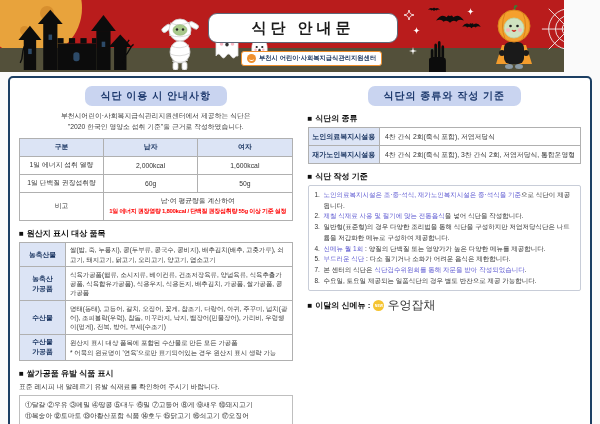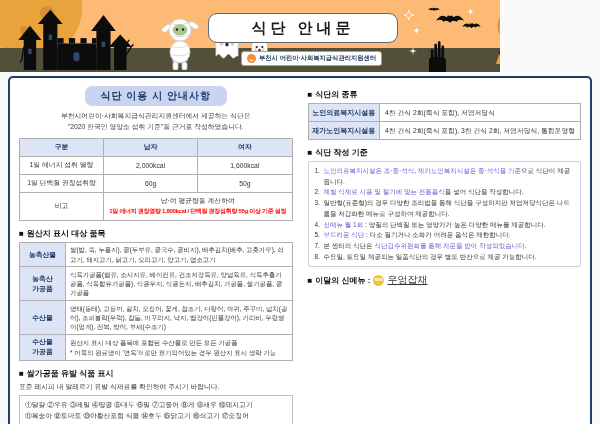--- a/index.html
+++ b/index.html
@@ -2,21 +2,21 @@
 <html><head>
 <meta charset="utf-8">
 <style>
   * { box-sizing: border-box; margin: 0; padding: 0; }
   html,body { width:600px; height:424px; }
   body {
     position: relative; overflow: hidden; background:#fafafa;
     font-family: "Liberation Sans", sans-serif; color:#333;
   }
   
-  .banner { position:absolute; left:0; top:0; width:500px; height:72px; background:#fdba74; overflow:hidden; }
+  .banner { position:absolute; left:0; top:0; width:564px; height:72px; background:#b91c1c; overflow:hidden; }
   .ground { position:absolute; left:0; top:48px; width:600px; height:24px; background:#53503a; }
   .moon { position:absolute; left:-18px; top:-42px; width:100px; height:100px; border-radius:50%; background:#e8a33c; }
   .crater { position:absolute; border-radius:50%; background:#d78f2e; }
   .deco { position:absolute; }
   .title-box {
     position:absolute; left:208px; top:13px; width:190px; height:30px;
     background:#fff; border:1.5px solid #5d6878; border-radius:9px;
     display:flex; align-items:center; justify-content:center;
     font-size:15px; font-weight:bold; letter-spacing:4px; color:#1b1b1b;
   }
@@ -62,21 +62,21 @@
   .types th { width:80px; background:#dce4f5; color:#17325e; font-weight:bold; border:1px solid #b0b0b0; padding:3.5px 2px; font-size:7px; white-space:nowrap; }
   .types td { border:1px solid #b0b0b0; padding:3.5px 5px; text-align:left; color:#333; white-space:nowrap; }
   
   .stdbox { border:1px solid #c8cdd8; border-radius:2px; padding:4px 6px; margin-top:2px; }
   .std { font-size:6.5px; line-height:1.65; color:#333; display:flex; }
   .std .num { flex:0 0 9px; }
   
   .newmenu { margin-top:6px; display:flex; align-items:center; gap:3px; }
   .newmenu .nm-label { font-size:8px; font-weight:bold; color:#101010; }
   .nm-badge { width:11px; height:11px; border-radius:50%; background:#f5c431; color:#fff; font-size:3.5px; font-weight:bold; display:flex; align-items:center; justify-content:center; }
-  .nm-value { font-size:10px; color:#333;text-decoration:underline; }
+  .nm-value { font-size:12px; color:#333; }
   .bullet { font-size:8px; }
 </style>
 </head>
 <body>
 
 <div class="banner">
   <div class="moon">
     <div class="crater" style="left:58px;top:48px;width:14px;height:14px;"></div>
     <div class="crater" style="left:38px;top:68px;width:9px;height:9px;"></div>
     <div class="crater" style="left:66px;top:72px;width:7px;height:7px;"></div>
@@ -288,20 +288,21 @@
     </div>
     <div class="note">표준 레시피 내 알레르기 유발 식재료를 확인하여 주시기 바랍니다.</div>
     <div class="abox">
         <div>①달걀 ②우유 ③메밀 ④땅콩 ⑤대두 ⑥밀 ⑦고등어 ⑧게 ⑨새우 ⑩돼지고기</div>
         <div>⑪복숭아 ⑫토마토 ⑬아황산포함 식품 ⑭호두 ⑮닭고기 ⑯쇠고기 ⑰오징어</div>
         <div>⑱조개류(굴, 전복, 홍합 포함) ⑲잣</div>
       </div>
   </div>
 
   <div class="col">
+    <div class="pill">식단의 종류와 작성 기준</div>
 
     <div class="sec">
       <span class="bullet">■</span>
       <span>식단의 종류</span>
     </div>
     <table class="types">
         <tbody>
           <tr>
             <th>노인의료복지시설용</th>
             <td>4찬 간식 2회(죽식 포함), 저염저당식</td>

